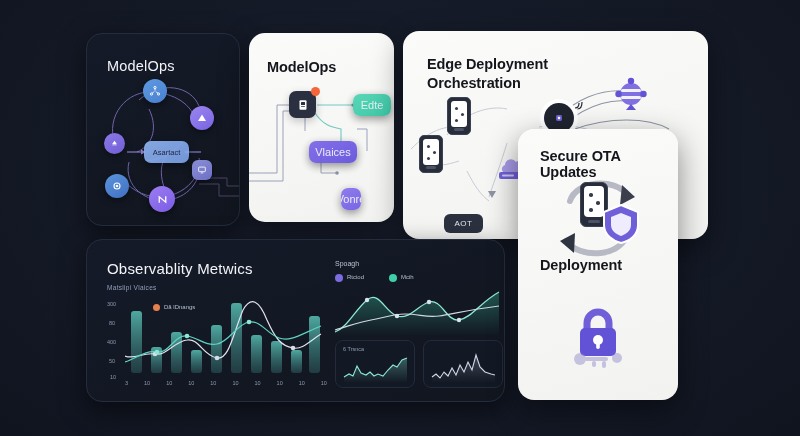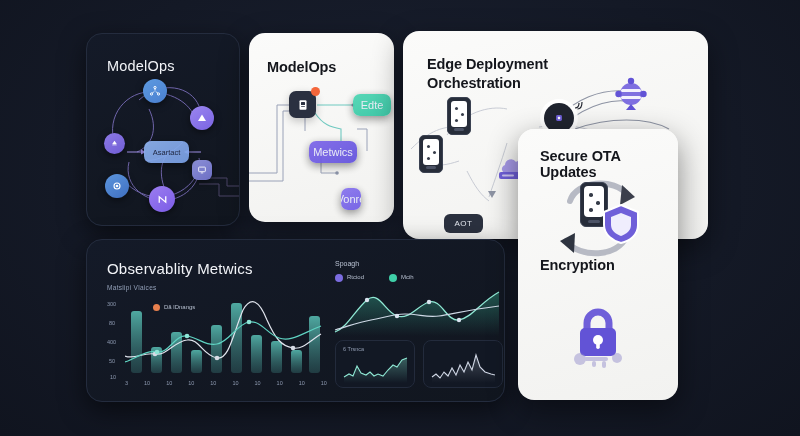--- a/index.html
+++ b/index.html
@@ -191,21 +191,21 @@
     <div style="position:absolute;left:40px;top:58px;width:27px;height:27px;border-radius:7px;background:#2a3040;display:flex;align-items:center;justify-content:center;box-shadow:0 3px 8px rgba(0,0,0,.22);">
       <svg width="14" height="14" viewBox="0 0 24 24" fill="#fff">
         <rect x="6" y="4" width="12" height="16" rx="1.6" fill="#fff"></rect>
         <rect x="8.5" y="7" width="7" height="5" rx="1" fill="#2a3040"></rect>
         <rect x="8.5" y="14" width="7" height="1.4" rx=".7" fill="#2a3040"></rect>
       </svg>
       <span style="position:absolute;right:-4px;top:-4px;width:9px;height:9px;border-radius:50%;background:#f4663a;"></span>
     </div>
 
     <div class="pill blur-txt" style="left:104px;top:61px;width:38px;height:22px;background:linear-gradient(150deg,#4bd5b2,#2fc3a0);">Edte</div>
-    <div class="pill blur-txt" style="left:60px;top:108px;width:48px;height:22px;background:linear-gradient(150deg,#7b64e8,#6050dc);">Metwics</div>
+    <div class="pill blur-txt" style="left:60px;top:108px;width:48px;height:22px;background:linear-gradient(150deg,#7b64e8,#6050dc);">Vlaices</div>
     <div class="pill blur-txt" style="left:92px;top:155px;width:20px;height:22px;background:linear-gradient(150deg,#8672ee,#6e5ae4);">Vonre</div>
   </div>
 
   <div class="card card-light" id="card-edge">
     <div class="title-dark big">
       <div>Edge Deployment</div>
       <div>Orchestration</div>
     </div>
 
     <svg width="305" height="208" viewBox="0 0 305 208" style="position:absolute;inset:0">
@@ -304,21 +304,21 @@
     </div>
 
     <div style="position:absolute;left:84px;top:74px;width:38px;height:42px;">
       <svg width="38" height="42" viewBox="0 0 38 42">
         <path d="M19 2 L36 9 v13 c0 10-8 16-17 18 C11 38 2 32 2 22 V9z" fill="#6f5fd9" stroke="#fff" stroke-width="2"></path>
         <path d="M19 10 L29 14 v8 c0 6-5 9-10 11 C14 31 9 28 9 22 v-8z" fill="#efedfd"></path>
       </svg>
     </div>
 
     <div class="title-dark big second">
-      <div>Encryption</div>
+      <div>Deployment</div>
     </div>
 
     <div style="position:absolute;left:44px;top:172px;width:72px;height:72px;">
       <svg width="72" height="72" viewBox="0 0 72 72">
         <path d="M25 28 v-6 a11 11 0 0 1 22 0 v6" fill="none" stroke="#6f5fd9" stroke-width="7" stroke-linecap="round"></path>
         <rect x="18" y="27" width="36" height="28" rx="5" fill="#6253d6"></rect>
         <circle cx="36" cy="39" r="5" fill="#fff"></circle>
         <rect x="34.2" y="39" width="3.6" height="9" rx="1.8" fill="#fff"></rect>
         <g opacity=".45" fill="#8d86c9">
           <circle cx="18" cy="58" r="6"></circle>

